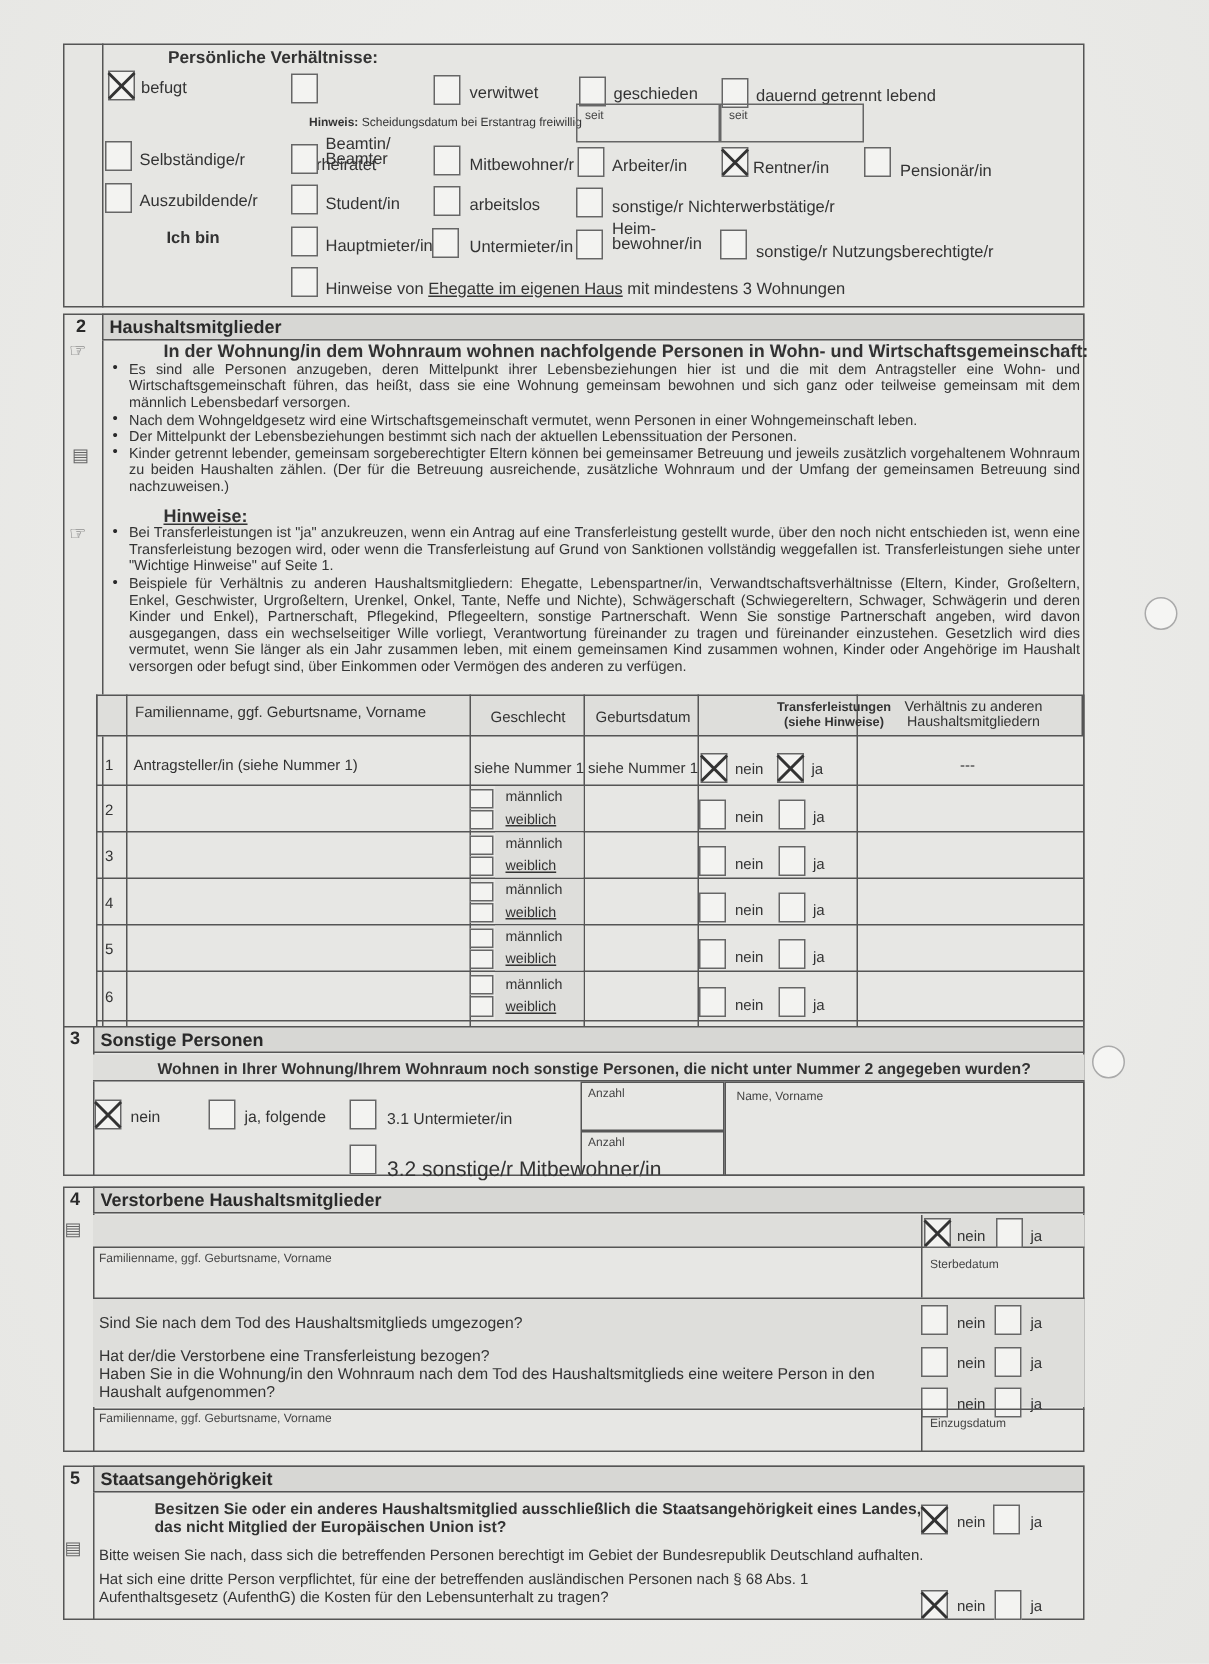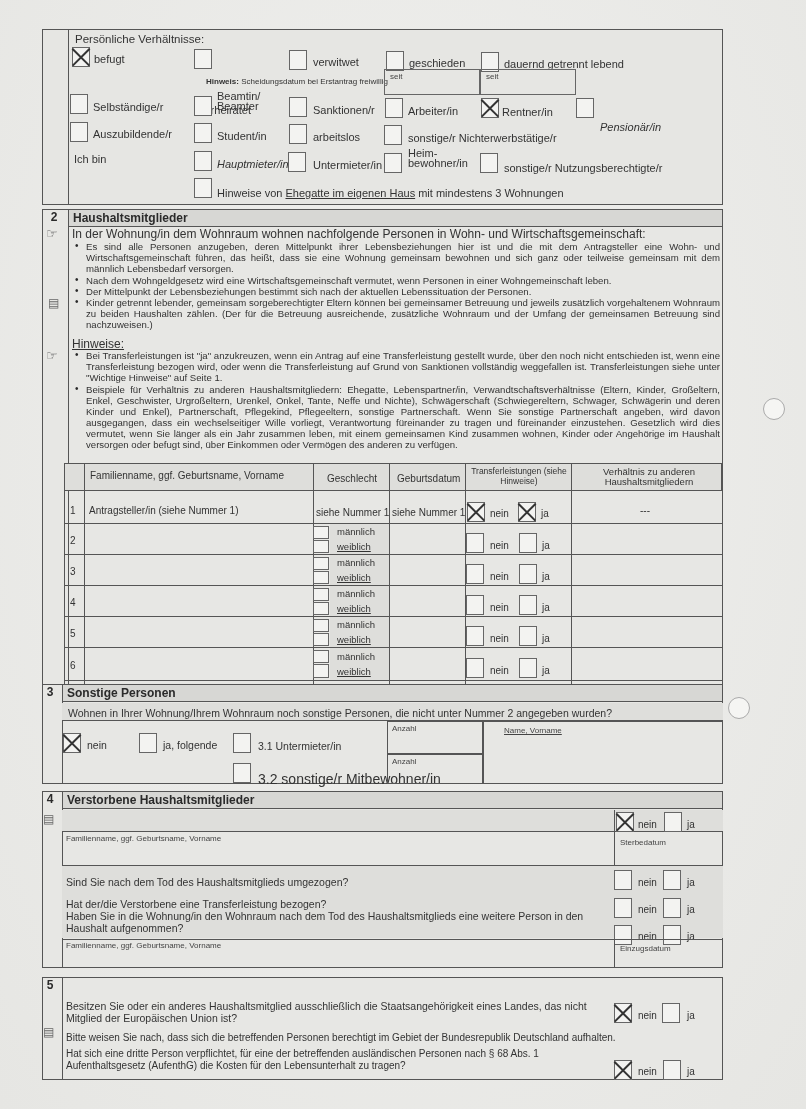--- a/index.html
+++ b/index.html
@@ -23,21 +23,21 @@
     border: 1px solid #666; background: #f3f3f1;
   }
   .cb.checked::before, .cb.checked::after {
     content: ""; position: absolute; left: 50%; top: 50%;
     width: 24px; height: 1.5px; background: #333;
   }
   .cb.checked::before { transform: translate(-50%,-50%) rotate(45deg); }
   .cb.checked::after { transform: translate(-50%,-50%) rotate(-45deg); }
   .lbl { position: absolute; font-size: 11px; white-space: nowrap; color: #333; }
   .sm { font-size: 8px; color: #444; }
-  .bold { font-weight: normal; }
+  .bold { font-weight: bold; margin-left: 37px; }
   .sec-head {
     position: absolute; height: 18px; background: #d7d7d4;
     border: 1px solid #555; font-size: 12px; font-weight: bold; padding-left: 4px; line-height: 17px;
   }
   .sec-num {
     position: absolute; width: 28px; height: 18px; text-align: center; font-weight: bold;
     font-size: 12px; line-height: 17px;
   }
   .gray { background: #dededb; }
   .line-h { position: absolute; height: 1px; background: #555; }
@@ -76,40 +76,40 @@
     </div>
   <div class="abs" style="left:480px; top:69px; width:96px; height:26px; border:1px solid #666;">
       <span class="sm" style="position:absolute; left:5px; top:2px;">seit</span>
     </div>
 
   <div class="cb" style="left:70px; top:94px;"></div>
   <div class="lbl" style="left:93px; top:101px;text-align:center;">Selbständige/r</div>
   <div class="cb" style="left:194px; top:96px;"></div>
   <div class="lbl" style="left:217px; top:91px; line-height:10px; white-space:normal; width:50px;">Beamtin/ Beamter</div>
   <div class="cb" style="left:289px; top:97px;"></div>
-  <div class="lbl" style="left:313px; top:104px;">Sanktionen/r</div>
+  <div class="lbl" style="left:313px; top:104px;">Mitbewohner/r</div>
   <div class="cb" style="left:385px; top:98px;"></div>
   <div class="lbl" style="left:408px; top:105px;">Arbeiter/in</div>
   <div class="cb checked" style="left:481px; top:98px;"></div>
   <div class="lbl" style="left:502px; top:106px;">Rentner/in</div>
   <div class="cb" style="left:576px; top:98px;"></div>
-  <div class="lbl" style="left:600px; top:121px;font-style:italic;">Pensionär/in</div>
+  <div class="lbl" style="left:600px; top:108px;">Pensionär/in</div>
 
   <div class="cb" style="left:70px; top:122px;"></div>
   <div class="lbl" style="left:93px; top:128px;">Auszubildende/r</div>
   <div class="cb" style="left:194px; top:123px;"></div>
   <div class="lbl" style="left:217px; top:130px;">Student/in</div>
   <div class="cb" style="left:289px; top:124px;"></div>
   <div class="lbl" style="left:313px; top:131px;">arbeitslos</div>
   <div class="cb" style="left:384px; top:125px;"></div>
   <div class="lbl" style="left:408px; top:132px;">sonstige/r Nichterwerbstätige/r</div>
 
   <div class="lbl bold" style="left:74px; top:153px;">Ich bin</div>
   <div class="cb" style="left:194px; top:151px;"></div>
-  <div class="lbl" style="left:217px; top:158px;font-style:italic;">Hauptmieter/in</div>
+  <div class="lbl" style="left:217px; top:158px;">Hauptmieter/in</div>
   <div class="cb" style="left:288px; top:152px;"></div>
   <div class="lbl" style="left:313px; top:159px;">Untermieter/in</div>
   <div class="cb" style="left:384px; top:153px;"></div>
   <div class="lbl" style="left:408px; top:148px; width:50px; white-space:normal; line-height:10px;">Heim- bewohner/in</div>
   <div class="cb" style="left:480px; top:153px;"></div>
   <div class="lbl" style="left:504px; top:162px;">sonstige/r Nutzungsberechtigte/r</div>
 
   <div class="cb" style="left:194px; top:178px;"></div>
   <div class="lbl" style="left:217px; top:187px;"><span>Hinweise von </span><u>Ehegatte im eigenen Haus</u><span> mit mindestens 3 Wohnungen</span></div>
 
@@ -244,21 +244,21 @@
   <div class="lbl" style="left:258px; top:740px; font-size:10.5px;">3.1 Untermieter/in</div>
   <div class="cb" style="left:233px; top:763px;"></div>
   <div class="lbl" style="left:258px; top:771px; font-size:14px;">3.2 sonstige/r Mitbewohner/in</div>
   <div class="abs" style="left:387px; top:721px; width:96px; height:33px; border:1px solid #555;">
       <span class="sm" style="position:absolute; left:4px; top:2px;">Anzahl</span>
     </div>
   <div class="abs" style="left:387px; top:754px; width:96px; height:30px; border:1px solid #555;">
       <span class="sm" style="position:absolute; left:4px; top:2px;">Anzahl</span>
     </div>
   <div class="abs" style="left:483px; top:721px; width:240px; height:63px; border:1px solid #555;">
-      <span class="sm" style="position:absolute; left:20px; top:4px;text-decoration:underline;">Name, Vorname</span>
+      <span class="sm" style="position:absolute; left:7px; top:4px;">Name, Vorname</span>
     </div>
 
   <div class="box" style="left:42px; top:791px; width:681px; height:177px; background:#e7e7e4;"></div>
   <div class="line-v" style="left:62px; top:791px; height:177px;"></div>
   <div class="sec-num" style="left:36px; top:791px;">4</div>
   <div class="sec-head" style="left:62px; top:791px; width:661px;">Verstorbene Haushaltsmitglieder</div>
   <div class="icon" style="left:43px; top:812px; font-size:12px;">▤</div>
   <div class="abs gray" style="left:62px; top:810px; width:661px; height:22px; border-bottom:1px solid #555;"></div>
   <div class="cb checked" style="left:616px; top:812px;"></div>
   <div class="lbl" style="left:638px; top:819px; font-size:10px;">nein</div>
@@ -285,20 +285,21 @@
   <div class="cb" style="left:663px; top:925px;"></div>
   <div class="lbl" style="left:687px; top:931px; font-size:10px;">ja</div>
   <div class="line-h" style="left:62px; top:939px; width:661px;"></div>
   <div class="line-v" style="left:614px; top:939px; height:29px;"></div>
   <div class="sm abs" style="left:66px; top:941px;">Familienname, ggf. Geburtsname, Vorname</div>
   <div class="sm abs" style="left:620px; top:944px;">Einzugsdatum</div>
 
   <div class="box" style="left:42px; top:977px; width:681px; height:103px; background:#e7e7e4;"></div>
   <div class="line-v" style="left:62px; top:977px; height:103px;"></div>
   <div class="sec-num" style="left:36px; top:977px;">5</div>
+  <div class="sec-head" style="left:62px; top:977px; width:661px;">Staatsangehörigkeit</div>
   <div class="icon" style="left:43px; top:1025px; font-size:12px;">▤</div>
   <div class="lbl bold" style="left:66px; top:1000px; font-size:10.5px; width:530px; white-space:normal; line-height:12px;">Besitzen Sie oder ein anderes Haushaltsmitglied ausschließlich die Staatsangehörigkeit eines Landes, das nicht Mitglied der Europäischen Union ist?</div>
   <div class="cb checked" style="left:614px; top:1003px;"></div>
   <div class="lbl" style="left:638px; top:1010px; font-size:10px;">nein</div>
   <div class="cb" style="left:662px; top:1003px;"></div>
   <div class="lbl" style="left:687px; top:1010px; font-size:10px;">ja</div>
   <div class="lbl" style="left:66px; top:1032px; font-size:10px;">Bitte weisen Sie nach, dass sich die betreffenden Personen berechtigt im Gebiet der Bundesrepublik Deutschland aufhalten.</div>
   <div class="lbl" style="left:66px; top:1048px; font-size:10px; width:545px; white-space:normal; line-height:12px;">Hat sich eine dritte Person verpflichtet, für eine der betreffenden ausländischen Personen nach § 68 Abs. 1 Aufenthaltsgesetz (AufenthG) die Kosten für den Lebensunterhalt zu tragen?</div>
   <div class="cb checked" style="left:614px; top:1060px;"></div>
   <div class="lbl" style="left:638px; top:1066px; font-size:10px;">nein</div>

